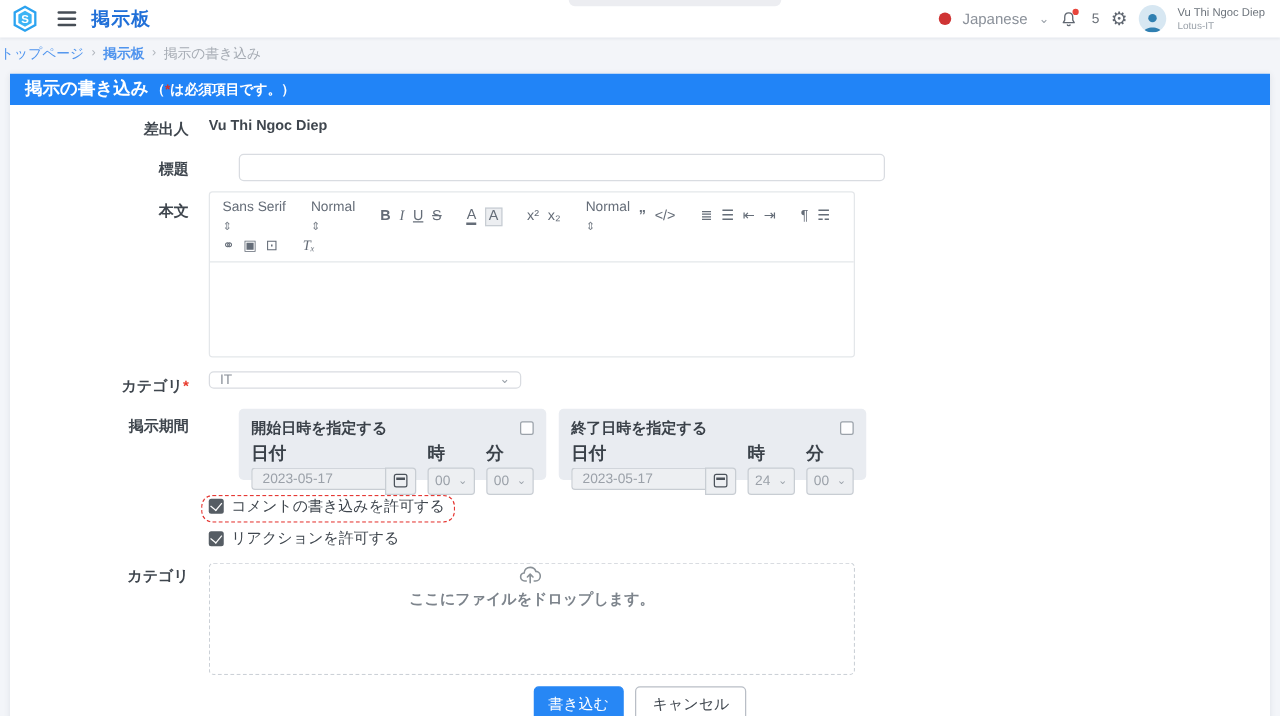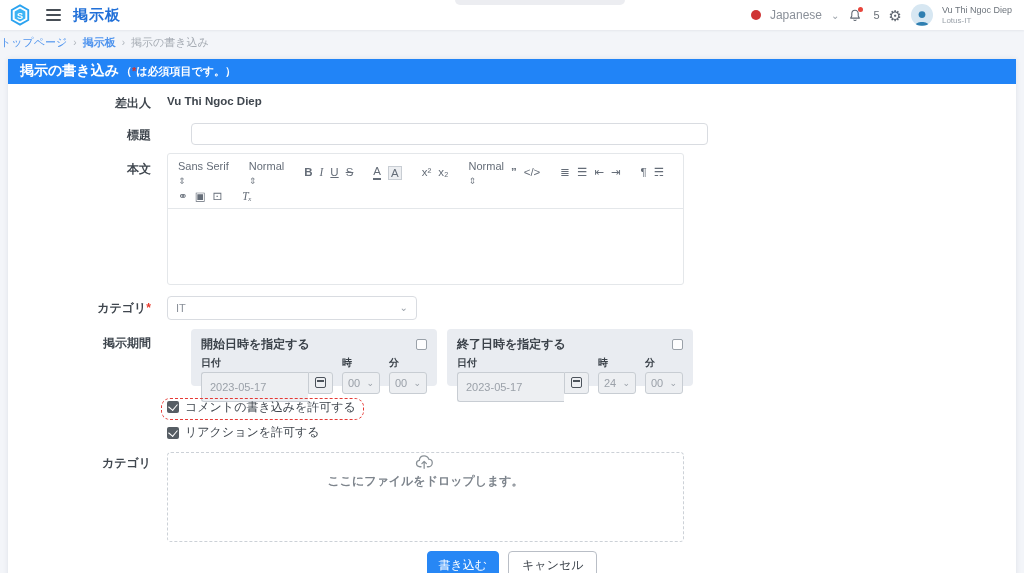--- a/index.html
+++ b/index.html
@@ -68,36 +68,36 @@
   .tb-btn.i { font-style:italic; font-family:"Liberation Serif","DejaVu Serif",serif; }
   .tb-btn.u { text-decoration:underline; }
   .tb-btn.s { text-decoration:line-through; }
   .tb-btn.colorA { border-bottom:2px solid #656d78; line-height:1; }
   .tb-btn.bgA { background:#eceef1; border:1px solid #c8cdd3; padding:0 2px; line-height:1.1; }
   .tb-gap { width:6px; }
   .editor-body { height:75px; }
   
   .row-cat { margin-top:11px; }
   .row-cat .lbl { padding-top:4px; }
-  .select-box { width:250px; height:24px; border:1px solid #d9dce1; border-radius:4px; background:#fff;
+  .select-box { width:250px; height:14px; border:1px solid #d9dce1; border-radius:4px; background:#fff;
     display:flex; align-items:center; padding:0 8px; color:#8a9099; font-size:11px; cursor:pointer; }
   .select-box .chev { margin-left:auto; }
   
   .row-period { margin-top:9px; }
   .row-period .lbl { padding-top:6px; }
   .panels { display:flex; gap:10px;padding-left:24px; }
   .panel { width:252px; height:57px; background:#e9ecf1; border-radius:4px; padding:7px 10px 8px; }
   .panel-head { display:flex; align-items:center; }
   .panel-title { font-weight:bold; font-size:12px; color:#3a4149; }
   .panel-cb { margin-left:auto; width:11px; height:11px; border:1px solid #9aa1a9; border-radius:2px; background:#fdfdfe; cursor:pointer; }
   .panel-inputs { display:flex; gap:9px; margin-top:3px; }
   .inp-group { display:flex; flex-direction:column; }
-  .inp-lbl { font-size:10px; font-weight:bold; color:#3a4149; margin-bottom:2px; }
+  .inp-lbl { font-size:14px; font-weight:bold; color:#3a4149; margin-bottom:2px; }
   .date-ctrl { display:flex; }
-  .date-text { width:107px; height:30px; background:#edeff2; border:1px solid #c8cdd3; border-right:none;
+  .date-text { width:107px; height:18px; background:#edeff2; border:1px solid #c8cdd3; border-right:none;
     border-radius:3px 0 0 3px; display:flex; align-items:center; padding:0 8px; color:#9ba1a9; font-size:11px; }
   .date-btn { width:25px; height:22px; background:#edeff2; border:1px solid #c8cdd3; border-radius:0 3px 3px 0;
     display:flex; align-items:center; justify-content:center; cursor:pointer; }
   .cal-icon { width:11px; height:11px; border:1.4px solid #4c535b; border-radius:2px; position:relative; }
   .cal-icon::before { content:""; position:absolute; left:1px; right:1px; top:2px; height:1.4px; background:#4c535b; }
   .mini-select { width:38px; height:22px; background:#edeff2; border:1px solid #c8cdd3; border-radius:3px;
     display:flex; align-items:center; padding:0 5px; color:#9ba1a9; font-size:11px; cursor:pointer; }
   .mini-select .chev { margin-left:auto; font-size:9px; }
   
   .row-cb1 { margin-top:13px; }

